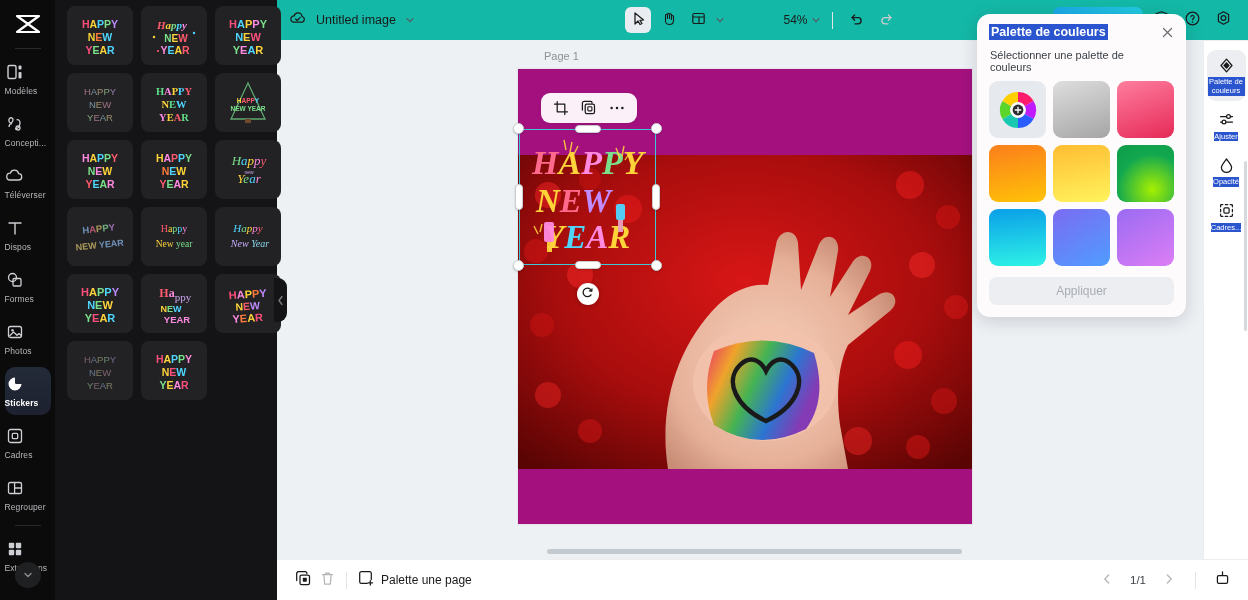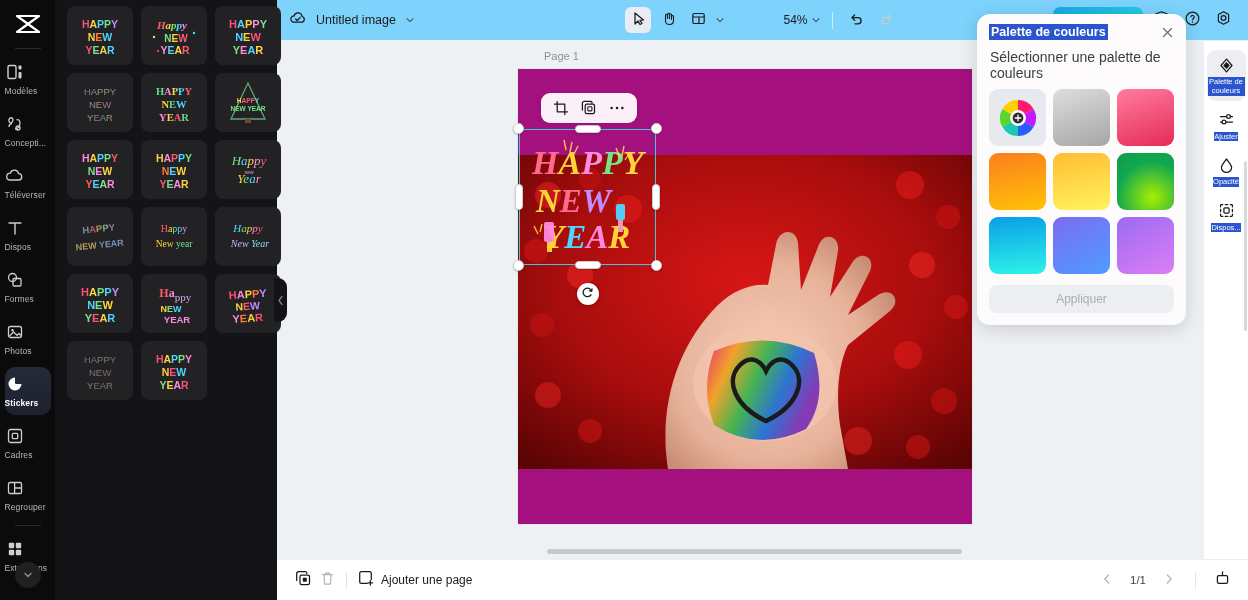--- a/index.html
+++ b/index.html
@@ -60,21 +60,21 @@
   .collapse-handle {
     position:absolute; right:-10px; top:278px; width:13px; height:44px;
     background:#141416; border-radius: 0 9px 9px 0;
     display:flex; align-items:center; justify-content:center; cursor:pointer; z-index: 6;
   }
 
   
   .main { flex: 1 1 auto; height:600px; display:flex; flex-direction:column; background:#fff; position:relative; }
 
   .topbar {
-    height: 41px; flex: 0 0 41px; background:#7dd3fc; border-bottom:1px solid #eceef0;
+    height: 41px; flex: 0 0 41px; background:#14b8a6; border-bottom:1px solid #eceef0;
     display:flex; align-items:center; padding: 0 12px; position:relative;
   }
   .doc-name { display:flex; align-items:center; gap:9px; cursor:pointer; }
   .doc-name .t { font-size:12.5px; color:#1a1a1a; }
   .top-center { position:absolute; left:0; right:0; display:flex; justify-content:center; align-items:center; gap:4px; pointer-events:none; }
   .top-center > * { pointer-events: auto; }
   .tool-btn { width:26px; height:26px; border-radius:6px; display:flex; align-items:center; justify-content:center; cursor:pointer; }
   .tool-btn.sel { background:#e9edf2; }
   .zoom-group { display:flex; align-items:center; gap:3px; margin-left:6px; cursor:pointer;padding-left:48px; }
   .zoom-val { font-size:12px; color:#1a1a1a; }
@@ -126,21 +126,21 @@
 
   
   .popover {
     position:absolute; right:62px; top:14px; width:209px;
     background:#fdfbfc; border-radius:13px; box-shadow:0 4px 18px rgba(20,20,40,.17);
     padding:10px 12px 12px 12px; z-index:40;
   }
   .pop-head { display:flex; align-items:center; justify-content:space-between; }
   .pop-title { font-size:12.5px; font-weight:bold; color:#fff; background:#2b55cf; padding:1px 2px; }
   .pop-close { width:14px; height:14px; display:flex; align-items:center; justify-content:center; cursor:pointer; }
-  .pop-sub { font-size:14px; color:#3b3f45; margin:9px 11px 8px 1px; }
+  .pop-sub { font-size:11px; color:#3b3f45; margin:9px 11px 8px 1px; }
   .swatches { display:grid; grid-template-columns: repeat(3, 57px); gap:7px; }
   .sw { width:57px; height:57px; border-radius:9px; cursor:pointer; }
   .sw.picker { background:#e6e9ee; display:flex; align-items:center; justify-content:center; }
   .apply-btn {
     margin-top:11px; width:100%; height:28px; border-radius:8px; background:#edeef1;
     border:none; color:#a9adb4; font-size:12px; cursor:pointer; font-family:"Liberation Sans", sans-serif;
   }
 
   
   .rrail {
@@ -700,21 +700,21 @@
         </span>
       </div>
       <span class="vsep"></span>
       <div class="addpage">
         <span>
           <svg width="16" height="16" viewBox="0 0 16 16">
               <path d="M13.3 9.5 V3.3 A1.6 1.6 0 0 0 11.7 1.7 H3.3 A1.6 1.6 0 0 0 1.7 3.3 V11.7 A1.6 1.6 0 0 0 3.3 13.3 H9.3" fill="none" stroke="#1a1a1a" stroke-width="1.25" stroke-linecap="round"></path>
               <path d="M12.3 10.5 V15 M10 12.8 H14.6" fill="none" stroke="#1a1a1a" stroke-width="1.25" stroke-linecap="round"></path>
             </svg>
         </span>
-        <span class="t">Ajouter une page</span>
+        <span class="t">Palette une page</span>
       </div>
 
       <div class="bb-right">
         <div class="bb dim">
           <span>
             <svg width="12" height="12" viewBox="0 0 12 12">
                 <path d="M7.6 2 L3.8 6 L7.6 10" fill="none" stroke="#1a1a1a" stroke-width="1.25" stroke-linecap="round" stroke-linejoin="round"></path>
               </svg>
           </span>
         </div>
@@ -816,19 +816,19 @@
               <g stroke="#1a1a1a" stroke-width="1.25" fill="none" stroke-linecap="round">
                 <path d="M2.6 4.8 V3.4 a.8 .8 0 0 1 .8-.8 H4.8"></path>
                 <path d="M12.2 2.6 H13.6 a.8 .8 0 0 1 .8 .8 V4.8"></path>
                 <path d="M14.4 12.2 V13.6 a.8 .8 0 0 1 -.8 .8 H12.2"></path>
                 <path d="M4.8 14.4 H3.4 a.8 .8 0 0 1 -.8 -.8 V12.2"></path>
                 <path d="M7.3 2.6 H9.7 M7.3 14.4 H9.7 M2.6 7.3 V9.7 M14.4 7.3 V9.7"></path>
               </g>
               <rect x="5.9" y="5.9" width="5.2" height="5.2" rx="1" fill="none" stroke="#1a1a1a" stroke-width="1.25"></rect>
             </svg>
         </span>
-        <span class="rr-lbl">Dispos...</span>
+        <span class="rr-lbl">Cadres...</span>
       </div>
       <div class="rr-scroll"></div>
     </div>
 
   </div>
 </div>
 
 </body></html>

